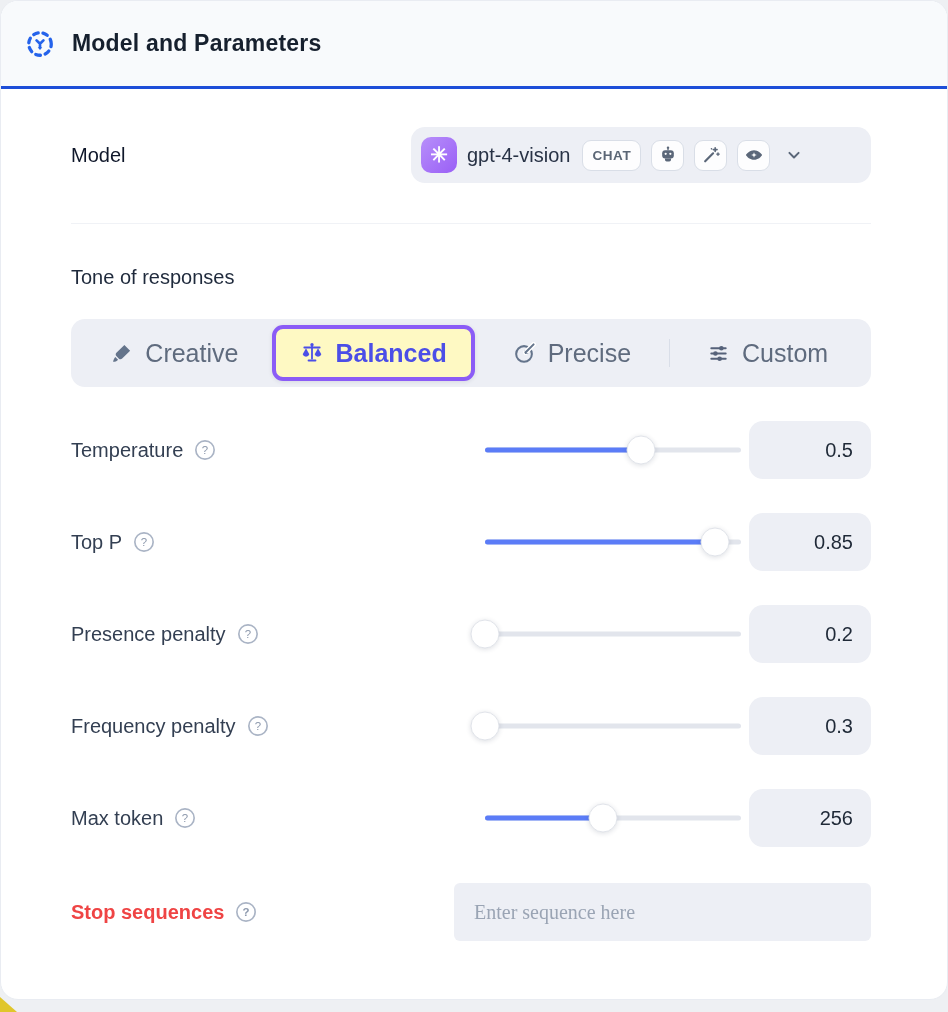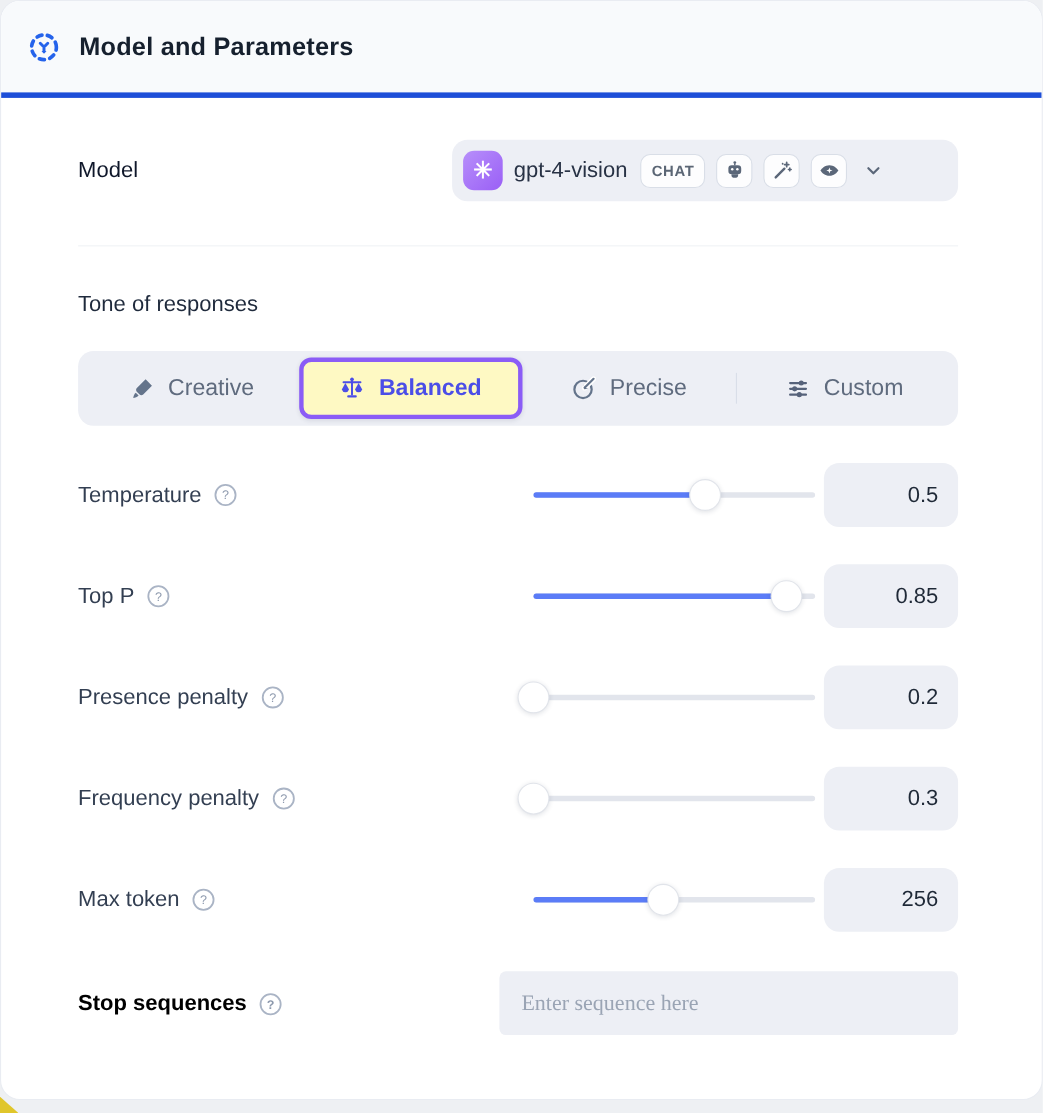--- a/index.html
+++ b/index.html
@@ -20,21 +20,21 @@
     position:absolute; left:0; top:0; width:948px; height:1000px;
     background:#ffffff;
     border:1px solid #e9ecf2;
     border-radius:18px;
     z-index:1;
     overflow:hidden;
   }
   .card-header {
     height:88px;
     background:#f8fafc;
-    border-bottom:5px solid #1d4ed8;
+    border-bottom:3px solid #1d4ed8;
     display:flex; align-items:center;
     padding:0 24px;
   }
   .card-header .hicon { display:flex; margin-right:17px; }
   .card-title {
     font-size:23px; font-weight:600; color:#16202e; letter-spacing:.2px;
   }
   .content { padding:0 76px 0 70px; }
 
   
@@ -72,21 +72,21 @@
   
   .tone-heading { margin-top:42px; font-size:20px; color:#1f2a3c; font-weight:500; }
   .tab-bar {
     margin-top:30px; height:68px;
     background:var(--control_bg,#edeff5); border-radius:14px;
     display:flex; align-items:center; padding:6px;
   }
   .tab {
     flex:1; height:56px; border-radius:11px;
     display:flex; align-items:center; justify-content:center; gap:12px;
-    font-size:21px; color:#5f6b7e; cursor:pointer;
+    font-size:25px; color:#5f6b7e; cursor:pointer;
   }
   .tab.selected {
     background:#fef9c3;
     box-shadow:0 1px 4px rgba(30,40,70,.10);
     border:4px solid #8b5cf6;
     color:var(--selected_tab_text,#4b4ee7);
     font-weight:600;
     text-align:right;
   }
   .tab-divider { width:1px; height:28px; background:#d9dee8; flex:0 0 auto; }
@@ -114,21 +114,21 @@
   .value-box {
     width:122px; height:58px; flex:0 0 auto;
     background:var(--control_bg,#edeff5); border-radius:14px;
     font-size:20px; color:#1f2937;
     text-align:right; line-height:58px; padding-right:18px;
   }
 
   
   .stop-row { display:flex; align-items:center; margin-top:36px; }
   .stop-labels { flex:1; }
-  .stop-label-line { display:flex; align-items:flex-end; gap:11px; font-size:20px; color:#000000; font-weight:600; }
+  .stop-label-line { display:flex; align-items:flex-start; gap:11px; font-size:20px; color:#ef4444; font-weight:600; }
   .stop-hint { margin-top:7px; font-size:18px; color:#b7bfcb; }
   .stop-input {
     width:417px; height:58px; flex:0 0 auto;
     background:var(--control_bg,#edeff5); border:none; border-radius:6px;
     padding:0 20px; font-size:20px; color:#2d3950;
     font-family:Liberation Serif, serif;
     outline:none;
   }
   .stop-input::placeholder { color:#9aa4b4; }
 

